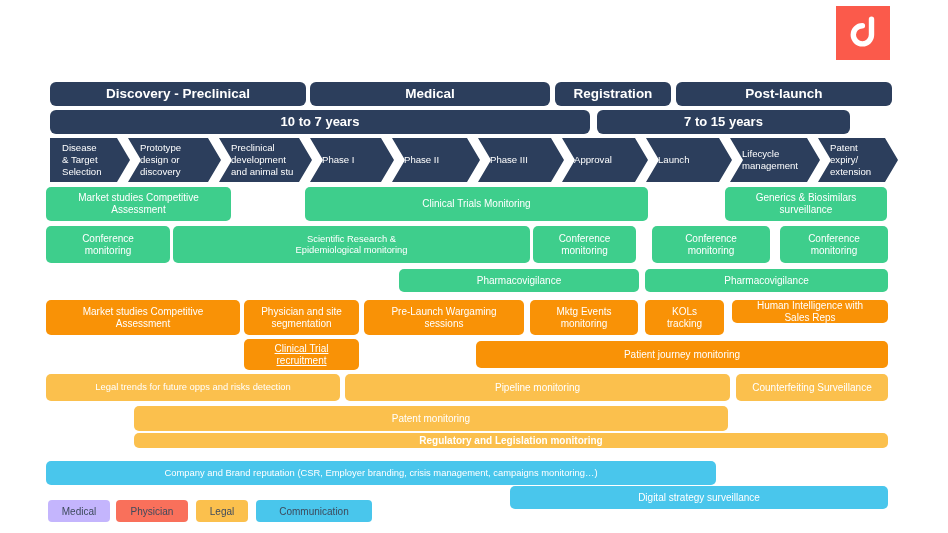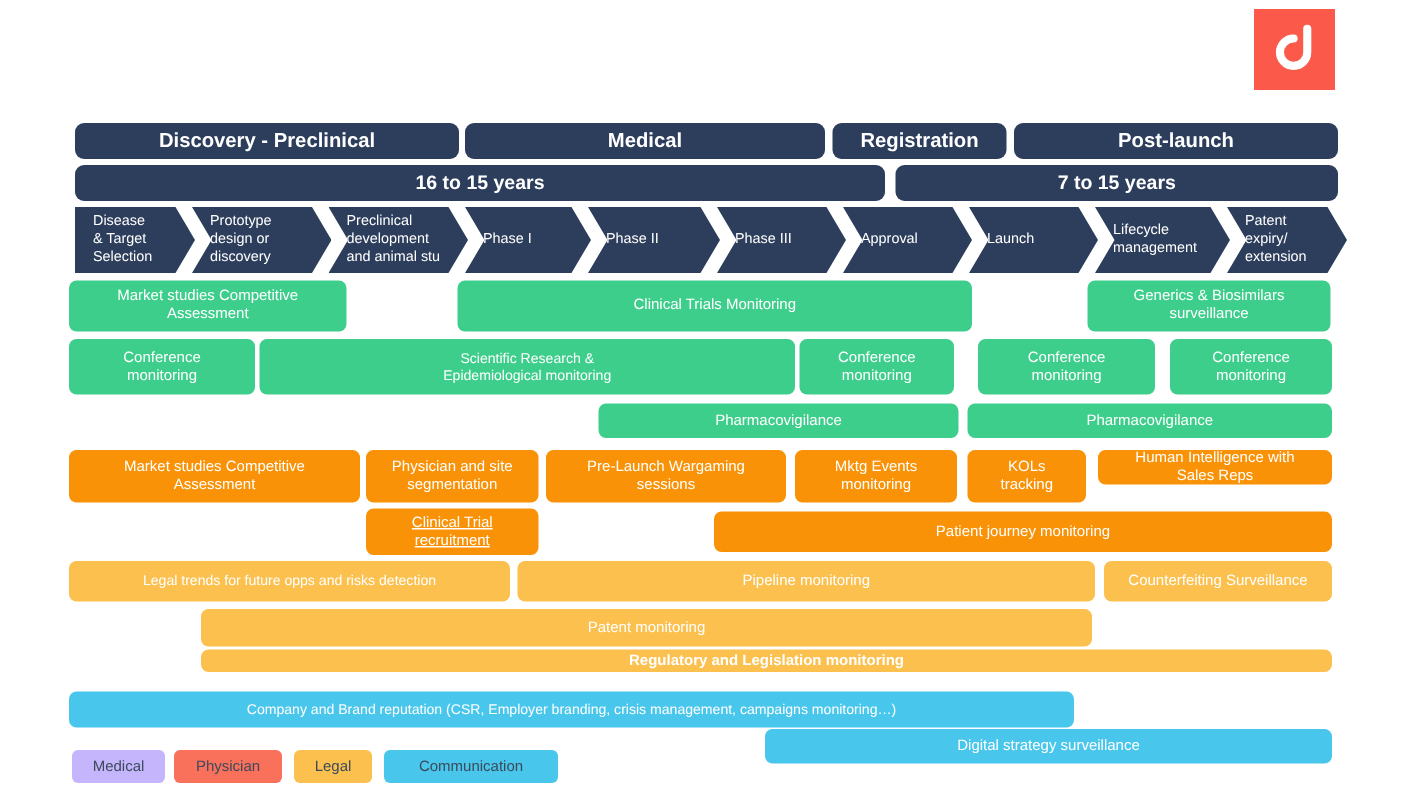--- a/index.html
+++ b/index.html
@@ -133,22 +133,22 @@
   </div>
 
   <div id="phases-layer">
       <div class="bar phase" style="left: 50px; top: 82px; width: 256px;">Discovery - Preclinical</div>
       <div class="bar phase" style="left: 310px; top: 82px; width: 240px;">Medical</div>
       <div class="bar phase" style="left: 555px; top: 82px; width: 116px;">Registration</div>
       <div class="bar phase" style="left: 676px; top: 82px; width: 216px;">Post-launch</div>
     </div>
 
   <div id="durations-layer">
-      <div class="bar duration" style="left: 50px; top: 110px; width: 540px;">16 to 15 years</div>
-      <div class="bar duration" style="left: 597px; top: 110px; width: 295px;">7 to 15 years</div>
+      <div class="bar duration" style="left: 50px; top: 110px; width: 540px;">10 to 7 years</div>
+      <div class="bar duration" style="left: 597px; top: 110px; width: 253px;">7 to 15 years</div>
     </div>
 
   <div id="steps-layer">
       <div class="chevron first" style="left: 50px; top: 138px; width: 80px;">Disease
 &amp; Target
 Selection</div>
       <div class="chevron mid" style="left: 128px; top: 138px; width: 93px;">Prototype
 design or
 discovery</div>
       <div class="chevron mid" style="left: 219px; top: 138px; width: 93px;">Preclinical

